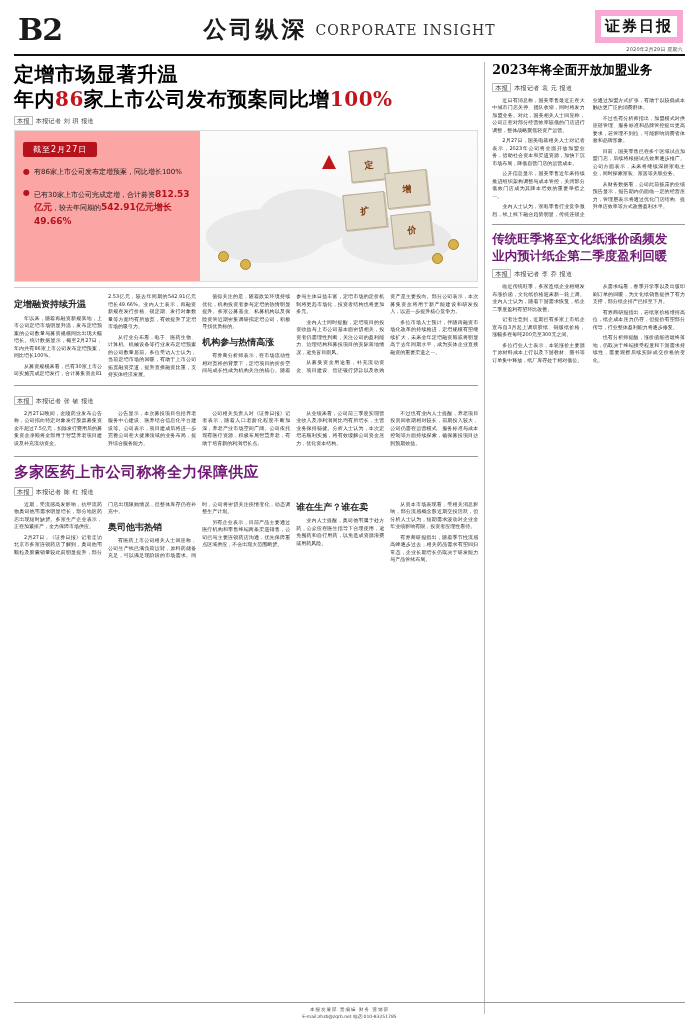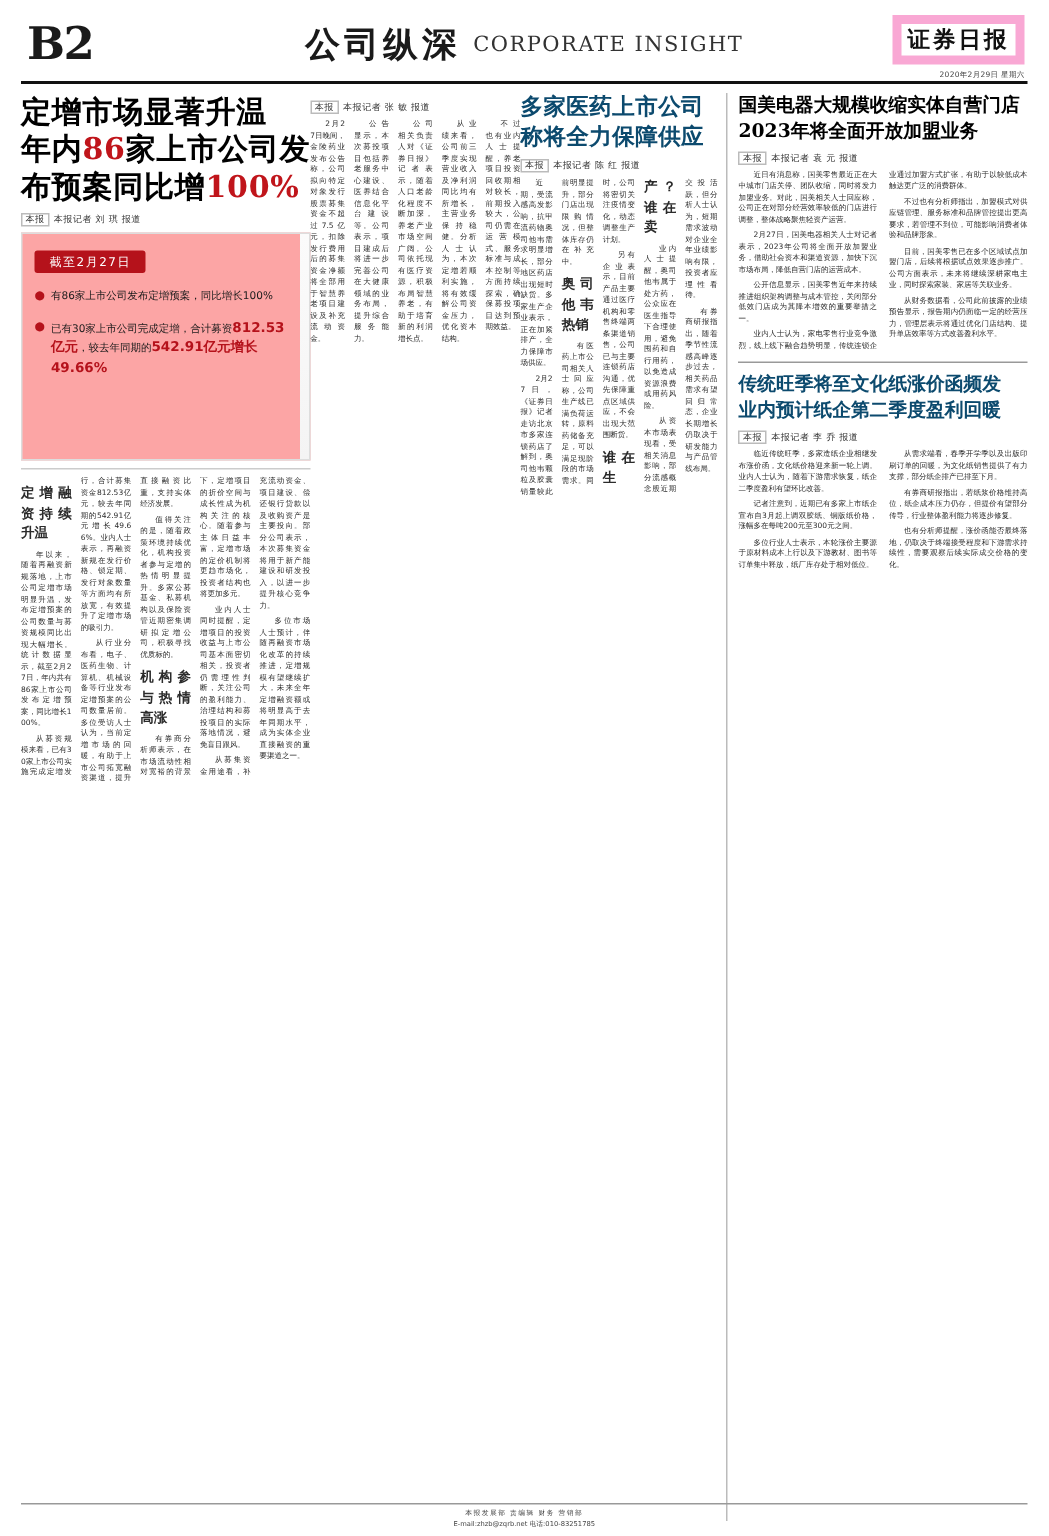--- a/index.html
+++ b/index.html
@@ -11,32 +11,32 @@
   .page-no{position:absolute;left:4px;top:2px;font-family:"DejaVu Serif","Liberation Serif",serif;font-size:30px;font-weight:bold;letter-spacing:-1px;}
   .mast-center{position:absolute;left:50%;transform:translateX(-50%);top:4px;text-align:center;white-space:nowrap;}
   .mast-cn{font-family:"DejaVu Serif","Liberation Serif",serif;font-size:23px;font-weight:bold;letter-spacing:3px;vertical-align:middle;}
   .mast-en{font-family:"DejaVu Serif","Liberation Serif",serif;font-size:14px;letter-spacing:1px;color:#333;vertical-align:middle;margin-left:8px;}
   .mast-right{position:absolute;right:2px;top:0;text-align:right;}
   .logo-cn{font-family:"DejaVu Serif","Liberation Serif",serif;font-size:15px;font-weight:bold;letter-spacing:2px;color:#111;border:6px solid #f9a8d4;padding:1px 4px;display:inline-block;}
   .mast-date{font-size:5px;color:#444;margin-top:3px;letter-spacing:.2px;}
 
   
   .body{display:flex;gap:6px;margin-top:6px;height:952px;}
-  .col-left{width:470px;display:flex;flex-direction:row;}
+  .col-left{width:470px;display:flex;flex-direction:column;}
   .col-right{width:195px;display:flex;flex-direction:column;border-left:1px solid #bbb;padding-left:7px;}
 
   .hr{border:0;border-top:1px solid #999;margin:6px 0;}
   .hr-thin{border:0;border-top:1px solid #ccc;margin:5px 0;}
 
   
   .hl1{font-family:"DejaVu Serif","Liberation Serif",serif;font-weight:bold;font-size:20px;line-height:1.25;letter-spacing:.5px;color:#000;}
   .hl1 .accent{color:#c0151b;}
   .hl2{font-family:"DejaVu Serif","Liberation Serif",serif;font-weight:bold;font-size:15px;line-height:1.3;letter-spacing:.3px;color:#000;}
   .hl3{font-family:"DejaVu Serif","Liberation Serif",serif;font-weight:bold;font-size:12.5px;line-height:1.35;color:#000;}
-  .hl-red{color:#0c4a6e;}
+  .hl-red{color:#701a75;}
   .byline{font-size:6px;color:#333;margin:5px 0 4px 0;letter-spacing:.4px;}
   .byline .tag{border:1px solid #bbb;padding:0 2px;margin-right:3px;}
 
   .subhead{font-family:"DejaVu Serif","Liberation Serif",serif;font-weight:bold;font-size:9px;margin:5px 0 3px 0;}
 
   
   .txt{font-size:5px;line-height:1.5;color:#2b2b2b;text-align:justify;word-break:break-all;}
   .cols2{column-count:2;column-gap:8px;}
   .cols5{column-count:5;column-gap:6px;}
   .txt p{margin:0 0 3px 0;text-indent:10px;}
@@ -159,21 +159,20 @@
           <p>从资本市场表现看，受相关消息影响，部分流感概念股近期交投活跃，但分析人士认为，短期需求波动对企业全年业绩影响有限，投资者应理性看待。</p>
           <p>有券商研报指出，随着季节性流感高峰逐步过去，相关药品需求有望回归常态，企业长期增长仍取决于研发能力与产品管线布局。</p>
         </div>
       </div>
 
     </div>
 
     <div class="col-right">
 
       <div>
-        <div class="hl3">国美电器大规模收缩实体自营门店</div>
         <div class="hl3">2023年将全面开放加盟业务</div>
         <div class="byline"><span class="tag">本报</span><span>本报记者 袁 元 报道</span></div>
         <div class="txt cols2">
           <p>近日有消息称，国美零售最近正在大中城市门店关停、团队收缩，同时将发力加盟业务。对此，国美相关人士回应称，公司正在对部分经营效率较低的门店进行调整，整体战略聚焦轻资产运营。</p>
           <p>2月27日，国美电器相关人士对记者表示，2023年公司将全面开放加盟业务，借助社会资本和渠道资源，加快下沉市场布局，降低自营门店的运营成本。</p>
           <p>公开信息显示，国美零售近年来持续推进组织架构调整与成本管控，关闭部分低效门店成为其降本增效的重要举措之一。</p>
           <p>业内人士认为，家电零售行业竞争激烈，线上线下融合趋势明显，传统连锁企业通过加盟方式扩张，有助于以较低成本触达更广泛的消费群体。</p>
           <p>不过也有分析师指出，加盟模式对供应链管理、服务标准和品牌管控提出更高要求，若管理不到位，可能影响消费者体验和品牌形象。</p>
           <p>目前，国美零售已在多个区域试点加盟门店，后续将根据试点效果逐步推广。公司方面表示，未来将继续深耕家电主业，同时探索家装、家居等关联业务。</p>
           <p>从财务数据看，公司此前披露的业绩预告显示，报告期内仍面临一定的经营压力，管理层表示将通过优化门店结构、提升单店效率等方式改善盈利水平。</p>

